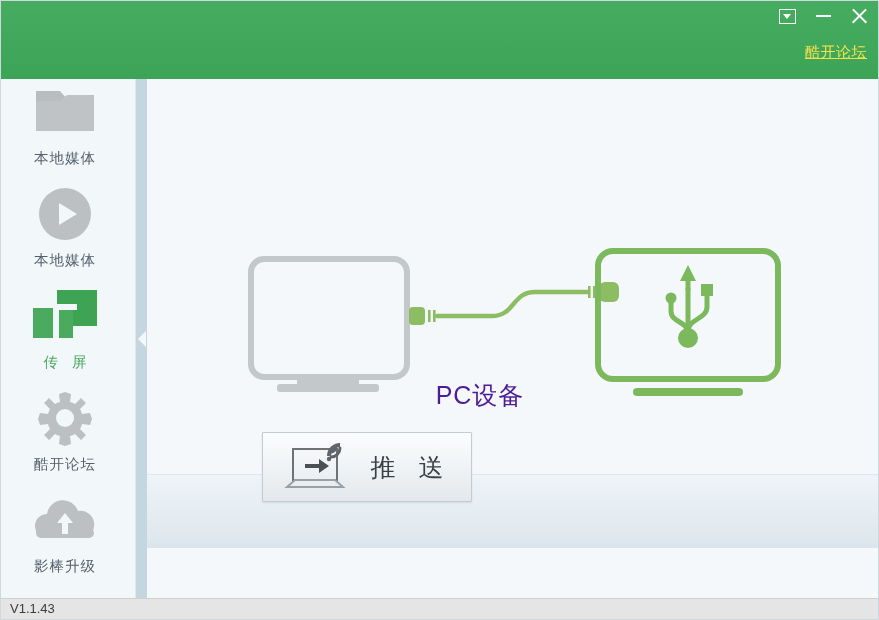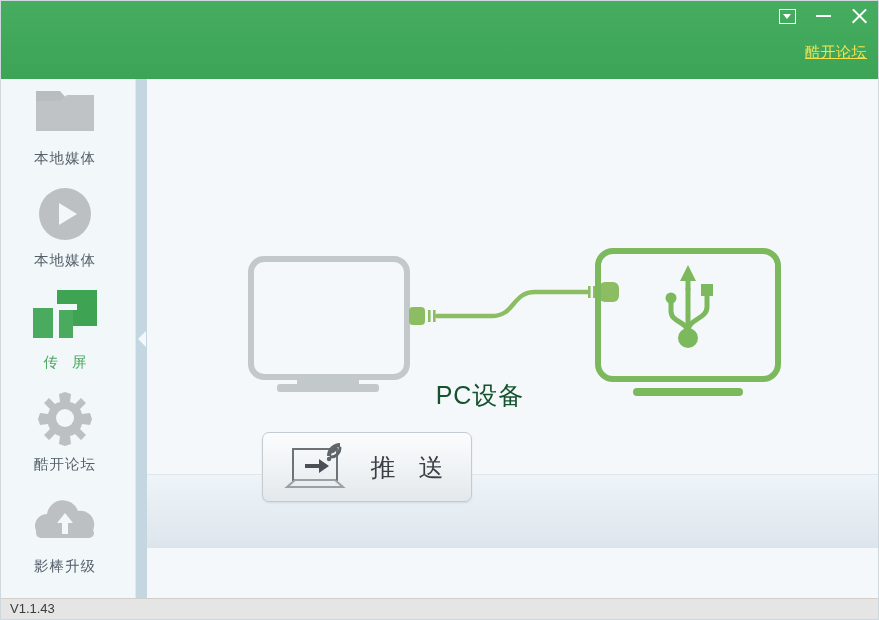--- a/index.html
+++ b/index.html
@@ -204,37 +204,37 @@
   .stage-svg {
     position: absolute;
     left: 0; top: 0;
   }
   .pc-label {
     position: absolute;
     left: 258px; top: 300px;
     width: 150px;
     text-align: center;
     font-size: 25px;
-    color: #14532d;
+    color: #4c1d95;
     letter-spacing: 1px;
     pointer-events: none;
   }
 
   .footer-zone {
     position: relative;
     height: 73px;
     border-top: 1px solid #dfe7ed;
     background: linear-gradient(180deg,#eef4f8 0%, #dfe8ee 88%, #dbe4ea 100%);
   }
   .push-btn {
     position: absolute;
     left: 115px; top: -43px;
     width: 208px; height: 68px;
     border: 1px solid #c2cbd2;
-    border-radius: 7px;
+    border-radius: 1px;
     background: linear-gradient(180deg,#fbfcfd 0%, #f1f4f6 45%, #e3e8ec 100%);
     box-shadow: 0 1px 2px rgba(0,0,0,0.09);
     display: flex;
     align-items: center;
     justify-content: center;
     gap: 14px;
     cursor: pointer;
   }
   .push-label {
     font-size: 25px;

